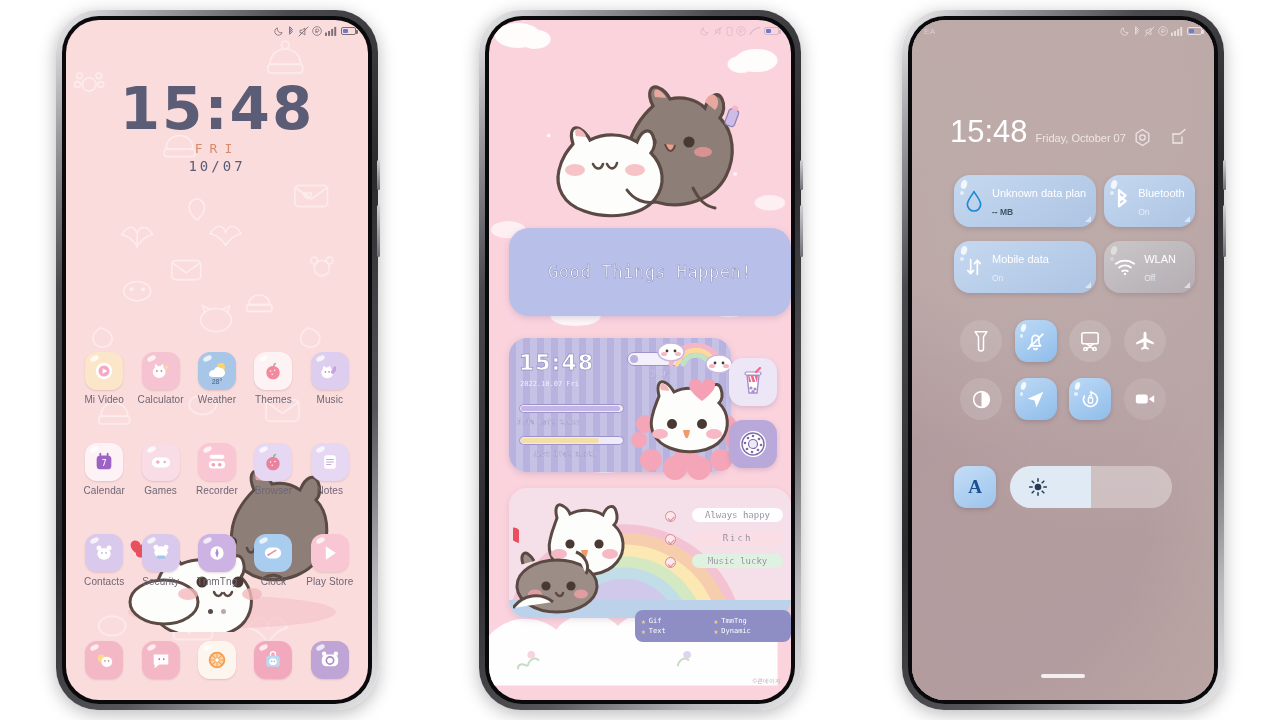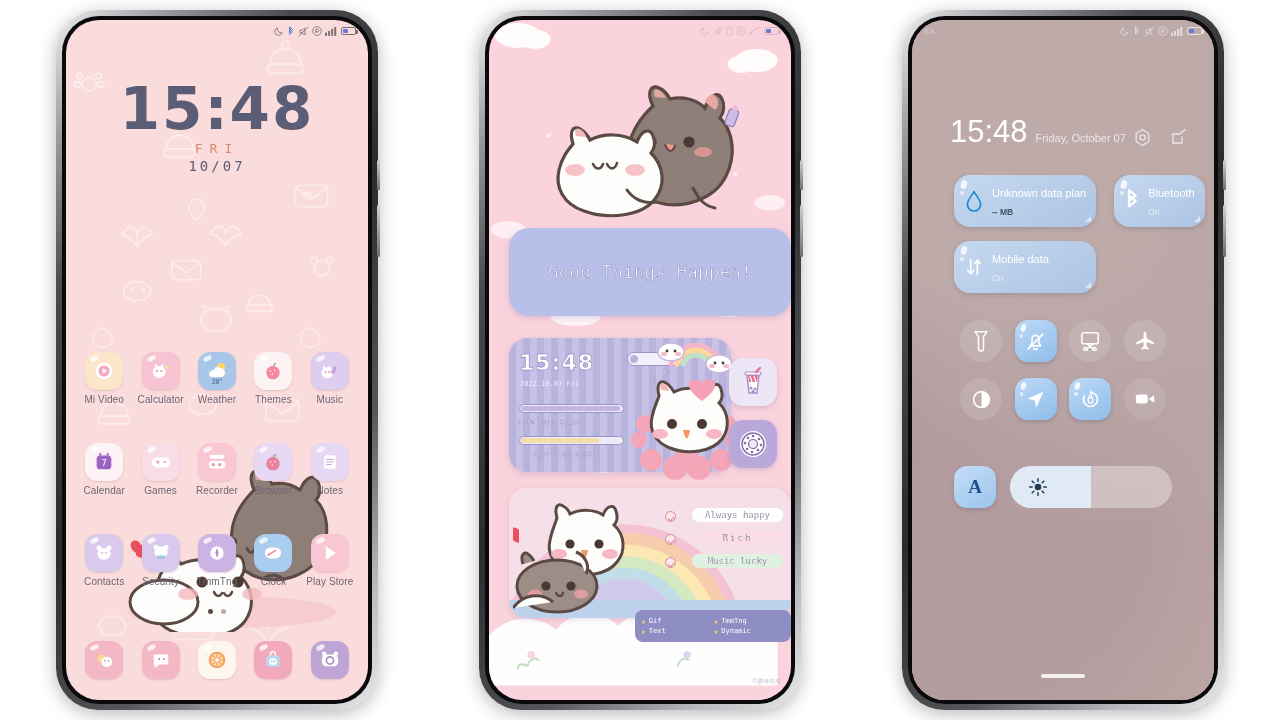--- a/index.html
+++ b/index.html
@@ -192,21 +192,21 @@
       radial-gradient(circle at 20% 72%, rgba(176,152,156,.8) 0 32%, transparent 62%),
       radial-gradient(circle at 82% 86%, rgba(196,178,174,.7) 0 30%, transparent 60%),
       linear-gradient(160deg,#b8a3a2 0%,#ab9495 40%,#b9a4a1 70%,#a8918f 100%);
   }
   .cc-time { position:absolute; left: 38px; top: 96px; display:flex; align-items:flex-end; gap:8px; z-index:6;}
   .cc-time .tt { font-size: 31px; color:#fff; font-weight:400; letter-spacing:0px; line-height:1; }
   .cc-time .dt { font-size: 11px; color:#efe6e6; padding-bottom: 3px; }
   .cc-acts { position:absolute; right: 26px; top: 108px; display:flex; gap: 18px; z-index:6; }
 
   .tiles { position:absolute; left: 42px; right: 42px; top: 155px; z-index:6;
-    display:grid; grid-template-columns: 1fr 1fr; gap: 14px 18px; }
+    display:grid; grid-template-columns: 1fr 1fr; gap: 14px 8px; }
   .tile {
     height: 52px; border-radius: 16px; position:relative; display:flex;
     align-items:center; padding: 0 10px; gap: 8px;
     background: linear-gradient(150deg, rgba(198,220,246,.92), rgba(170,200,236,.86));
     box-shadow: 0 2px 5px rgba(90,70,80,.22);
   }
   .tile.off { background: linear-gradient(150deg, rgba(206,205,208,.8), rgba(178,176,182,.75)); }
   .tile .t-txt { overflow:hidden; }
   .tile .t-l { font-size: 11px; color:#fff; white-space:nowrap; }
   .tile .t-s { font-size: 8.5px; color:#eef3fb; opacity:.85; }
@@ -964,20 +964,34 @@
       <div class="tile">
               <span class="shine"></span>
               <span class="shine2"></span>
         <svg width="20" height="22" viewBox="0 0 24 24">
                 <path d="M8 3v17M8 20l-3.5-4M8 20l3.5-4M16 21V4M16 4l-3.5 4M16 4l3.5 4" fill="none" stroke="#fff" stroke-width="2" stroke-linecap="round" stroke-linejoin="round"></path>
               </svg>
         <span class="t-txt"><span class="t-l">Mobile data</span><br><span class="t-s">On</span></span>
         <span class="corner"></span>
             </div>
 
+      <div class="tile off">
+              <span class="shine" style="opacity:.55"></span>
+              <span class="shine2" style="opacity:.5"></span>
+        <svg width="22" height="18" viewBox="0 0 24 18">
+                <g fill="none" stroke="#fff" stroke-width="2" stroke-linecap="round">
+                  <path d="M2 5.5a16 16 0 0 1 20 0"></path>
+                  <path d="M5.5 9.5a11 11 0 0 1 13 0"></path>
+                  <path d="M9 13.5a6 6 0 0 1 6 0"></path>
+                </g>
+                <circle cx="12" cy="16.5" r="1.3" fill="#fff"></circle>
+              </svg>
+        <span class="t-txt"><span class="t-l">WLAN</span><br><span class="t-s">Off</span></span>
+        <span class="corner"></span>
+            </div>
     </div>
 
     <div class="toggles">
       <div class="tg">
         <svg width="20" height="22" viewBox="0 0 24 26">
                 <path d="M5 2h14l-4 6v14a3 3 0 0 1-6 0V8z" fill="none" stroke="#fff" stroke-width="1.8" stroke-linejoin="round"></path>
               </svg>
             </div>
       <div class="tg on">
               <span class="shine"></span>

